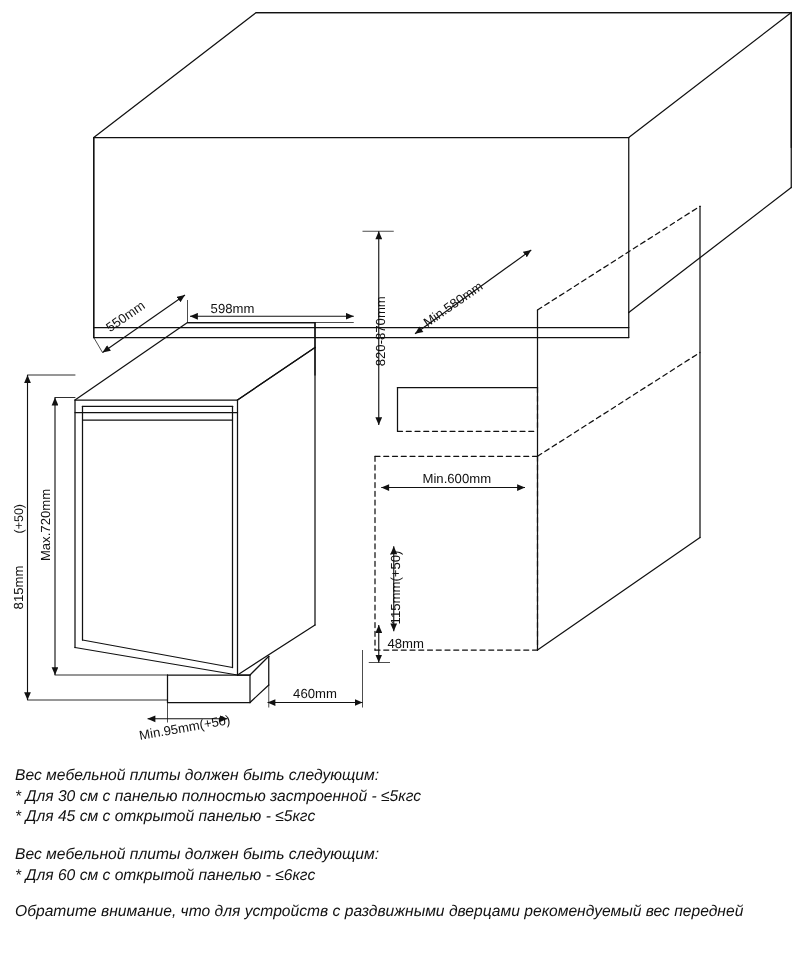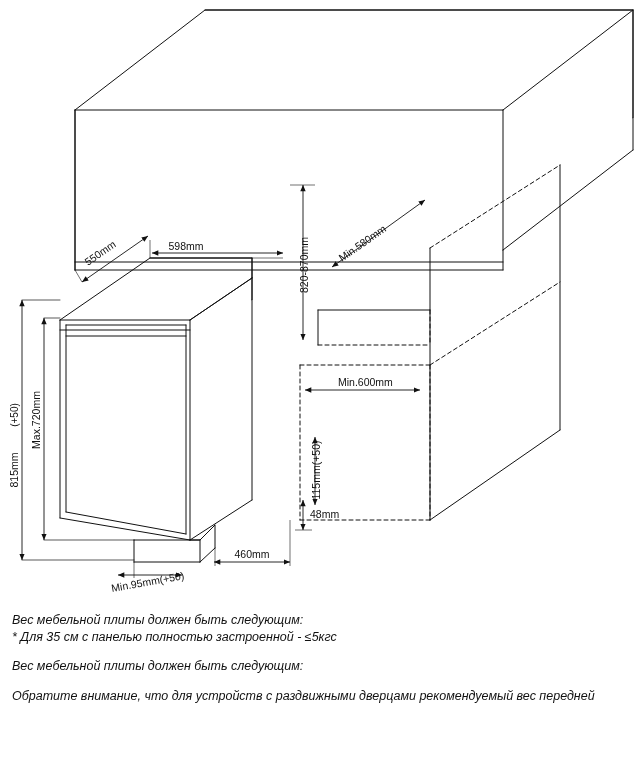--- a/index.html
+++ b/index.html
@@ -206,24 +206,26 @@
 
       <text class="dim-text" x="310" y="518">48mm</text>
     </g>
   </svg>
 </div>
 
 <div class="notes">
 
   <div class="note-block">
     <div class="note-line">Вес мебельной плиты должен быть следующим:</div>
-    <div class="note-line">* Для 35 см с панелью полностью застроенной - ≤5кгс</div>
+    <div class="note-line">* Для 30 см с панелью полностью застроенной - ≤5кгс</div>
+    <div class="note-line">* Для 45 см с открытой панелью - ≤5кгс</div>
   </div>
 
   <div class="note-block">
     <div class="note-line">Вес мебельной плиты должен быть следующим:</div>
+    <div class="note-line">* Для 60 см с открытой панелью - ≤6кгс</div>
   </div>
 
   <div class="note-block last">
     <div class="note-line">Обратите внимание, что для устройств с раздвижными дверцами рекомендуемый вес передней</div>
   </div>
 
 </div>
 
 </body></html>

